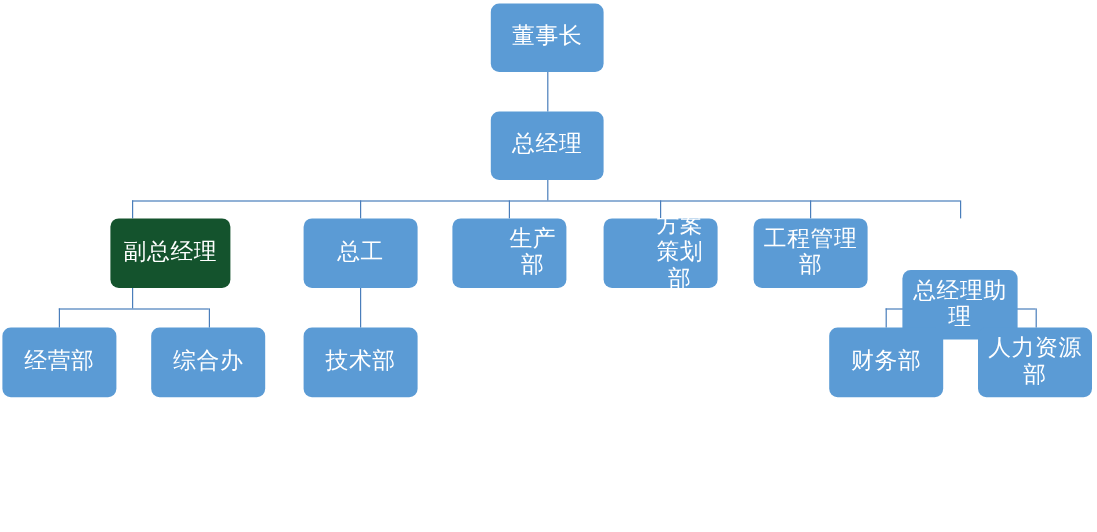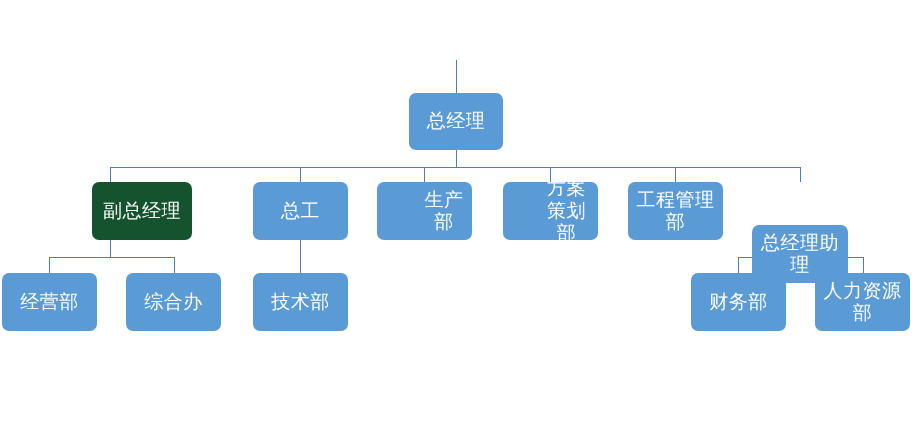--- a/index.html
+++ b/index.html
@@ -61,20 +61,23 @@
     <div class="conn conn-v" style="left: 800px; top: 167px; height: 15px; background: rgb(74, 126, 187);"></div>
     <div class="conn conn-v" style="left: 110px; top: 240px; height: 17px; background: rgb(74, 126, 187);"></div>
     <div class="conn conn-h" style="left: 49px; top: 257px; width: 125px; background: rgb(74, 126, 187);"></div>
     <div class="conn conn-v" style="left: 49px; top: 257px; height: 16px; background: rgb(74, 126, 187);"></div>
     <div class="conn conn-v" style="left: 174px; top: 257px; height: 16px; background: rgb(74, 126, 187);"></div>
     <div class="conn conn-v" style="left: 300px; top: 240px; height: 33px; background: rgb(74, 126, 187);"></div>
     <div class="conn conn-v" style="left: 800px; top: 240px; height: 17px; background: rgb(74, 126, 187);"></div>
     <div class="conn conn-h" style="left: 738px; top: 257px; width: 125px; background: rgb(74, 126, 187);"></div>
     <div class="conn conn-v" style="left: 738px; top: 257px; height: 16px; background: rgb(74, 126, 187);"></div>
     <div class="conn conn-v" style="left: 863px; top: 257px; height: 16px; background: rgb(74, 126, 187);"></div>
+    <div class="node" style="left: 409px; top: 3px; width: 94px; height: 57px; background: rgb(91, 155, 213); color: rgb(255, 255, 255);">
+      <span class="node-label">董事长</span>
+    </div>
     <div class="node" style="left: 409px; top: 93px; width: 94px; height: 57px; background: rgb(91, 155, 213); color: rgb(255, 255, 255);">
       <span class="node-label">总经理</span>
     </div>
     <div class="node" style="left: 64px; top: 182px; width: 100px; height: 58px; background: #14532d; color: rgb(255, 255, 255); margin-left: 28px;">
       <span class="node-label">副总经理</span>
     </div>
     <div class="node" style="left: 253px; top: 182px; width: 95px; height: 58px; background: rgb(91, 155, 213); color: rgb(255, 255, 255);">
       <span class="node-label">总工</span>
     </div>
     <div class="node" style="left: 377px; top: 182px; width: 95px; height: 58px; background: rgb(91, 155, 213); color: rgb(255, 255, 255); padding-left: 45px;">

